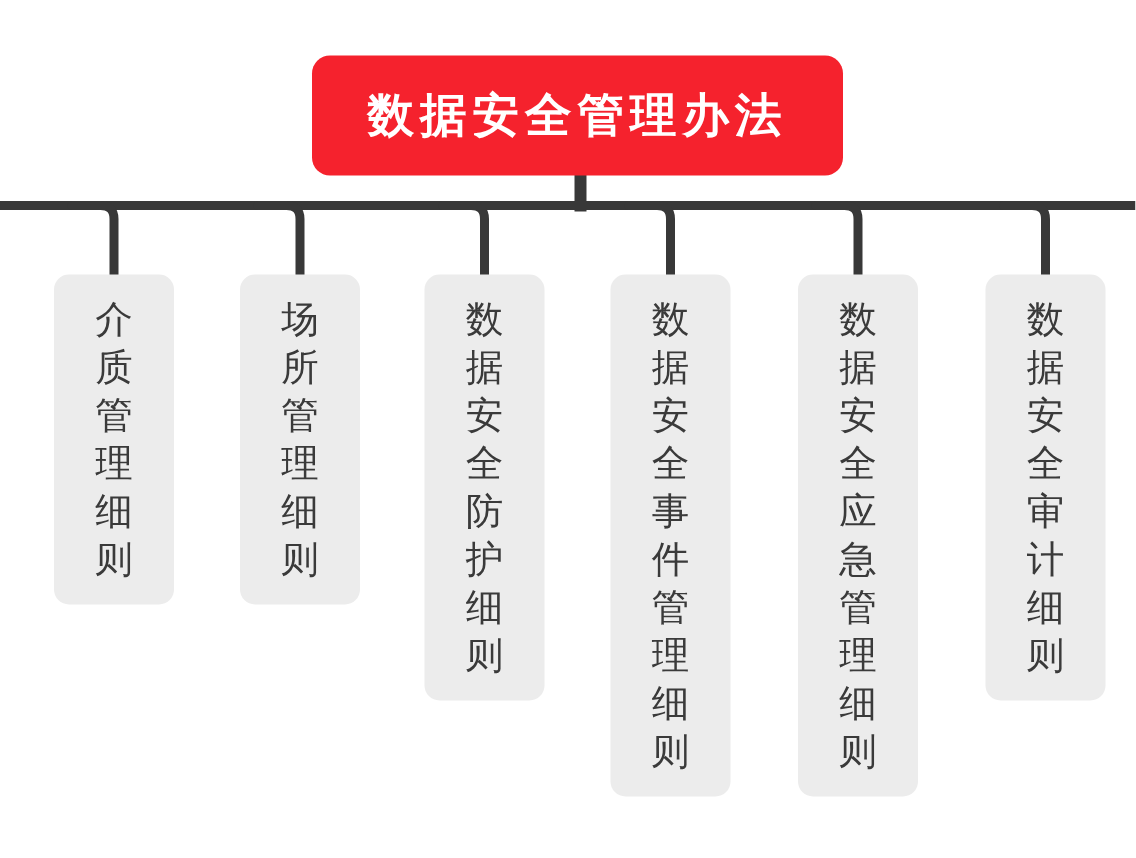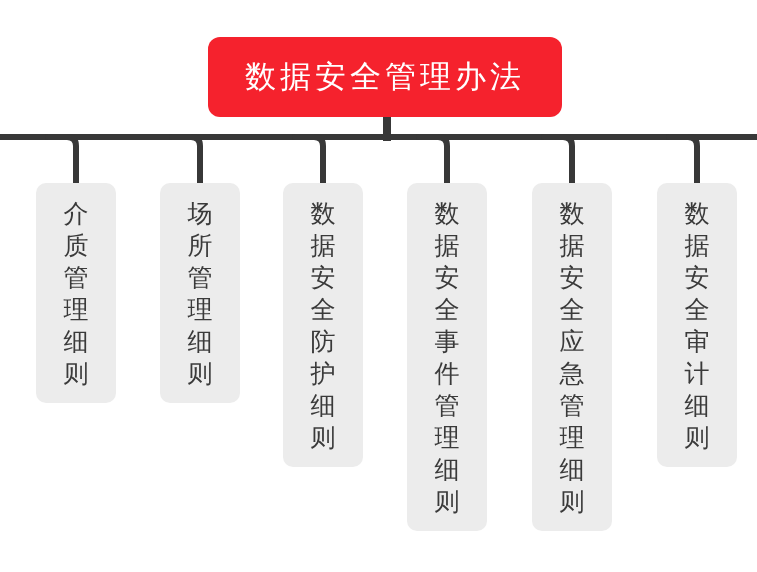--- a/index.html
+++ b/index.html
@@ -31,21 +31,21 @@
     stroke:var(--connector);
   }
   .root-node{
     position:absolute;
     left:208px;top:37px;
     width:354px;height:80px;
     background:var(--root-fill);
     border-radius:12px;
     color:var(--root-text);
     font-size:31px;
-    font-weight:normal;
+    font-weight:bold;
     letter-spacing:4px;
     display:flex;align-items:center;justify-content:center;
     z-index:2;
     box-sizing:border-box;
     text-align:center;
   }
   .branch-node{
     position:absolute;
     top:183px;
     width:80px;

